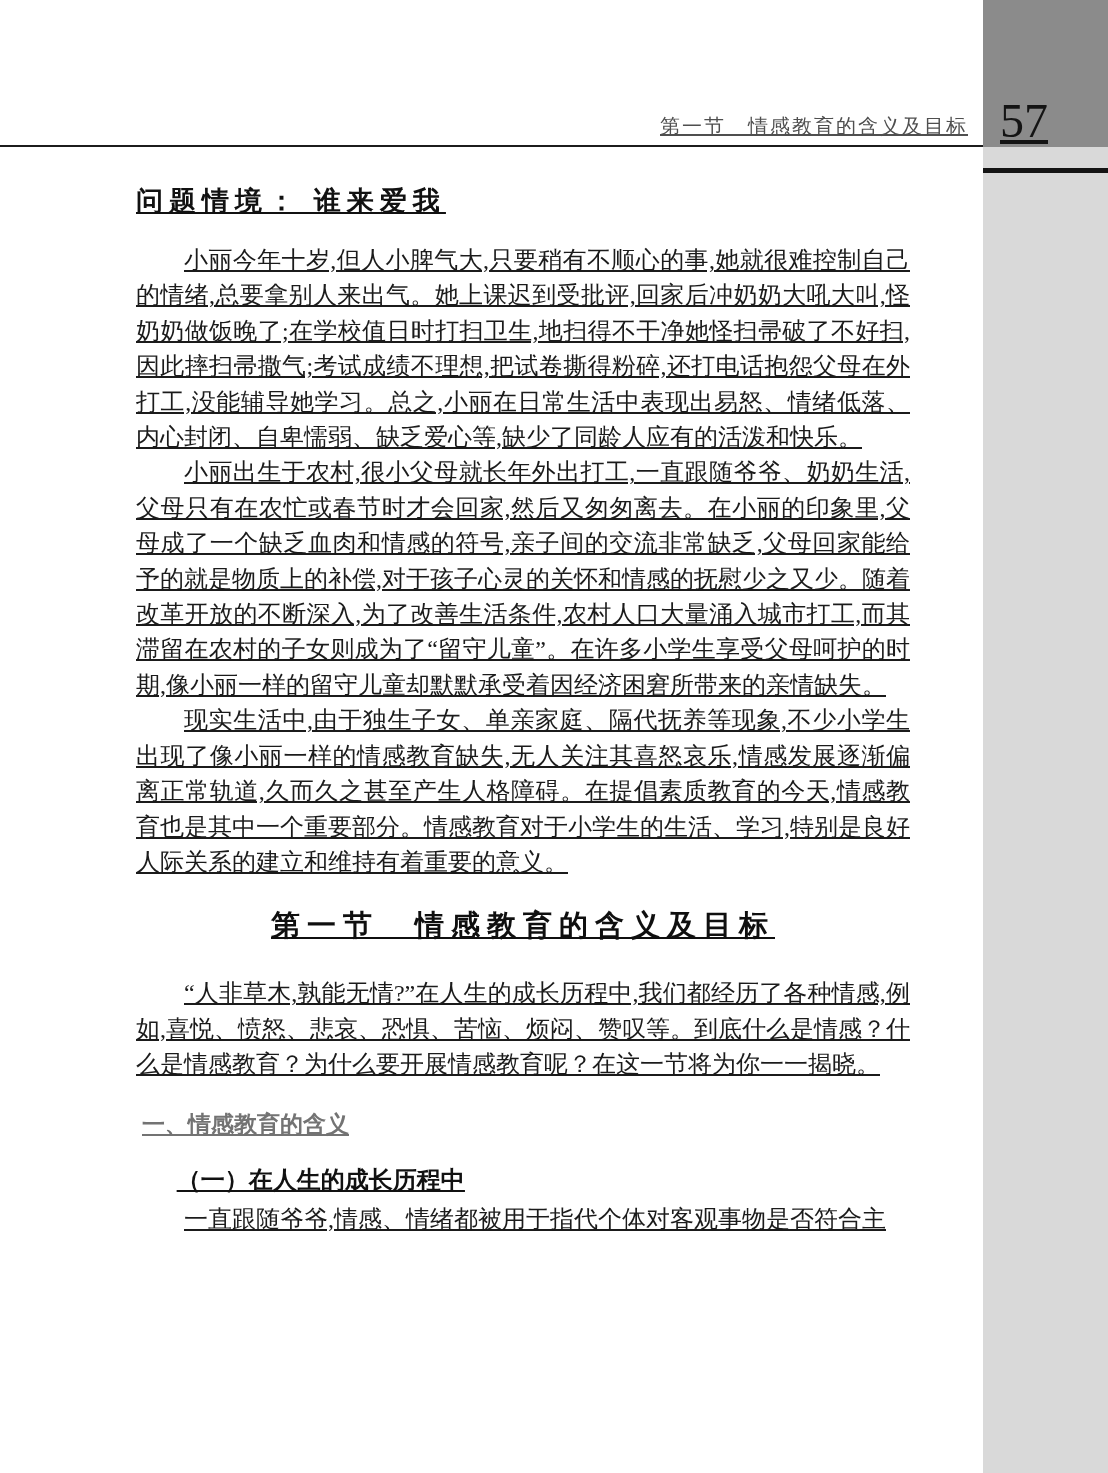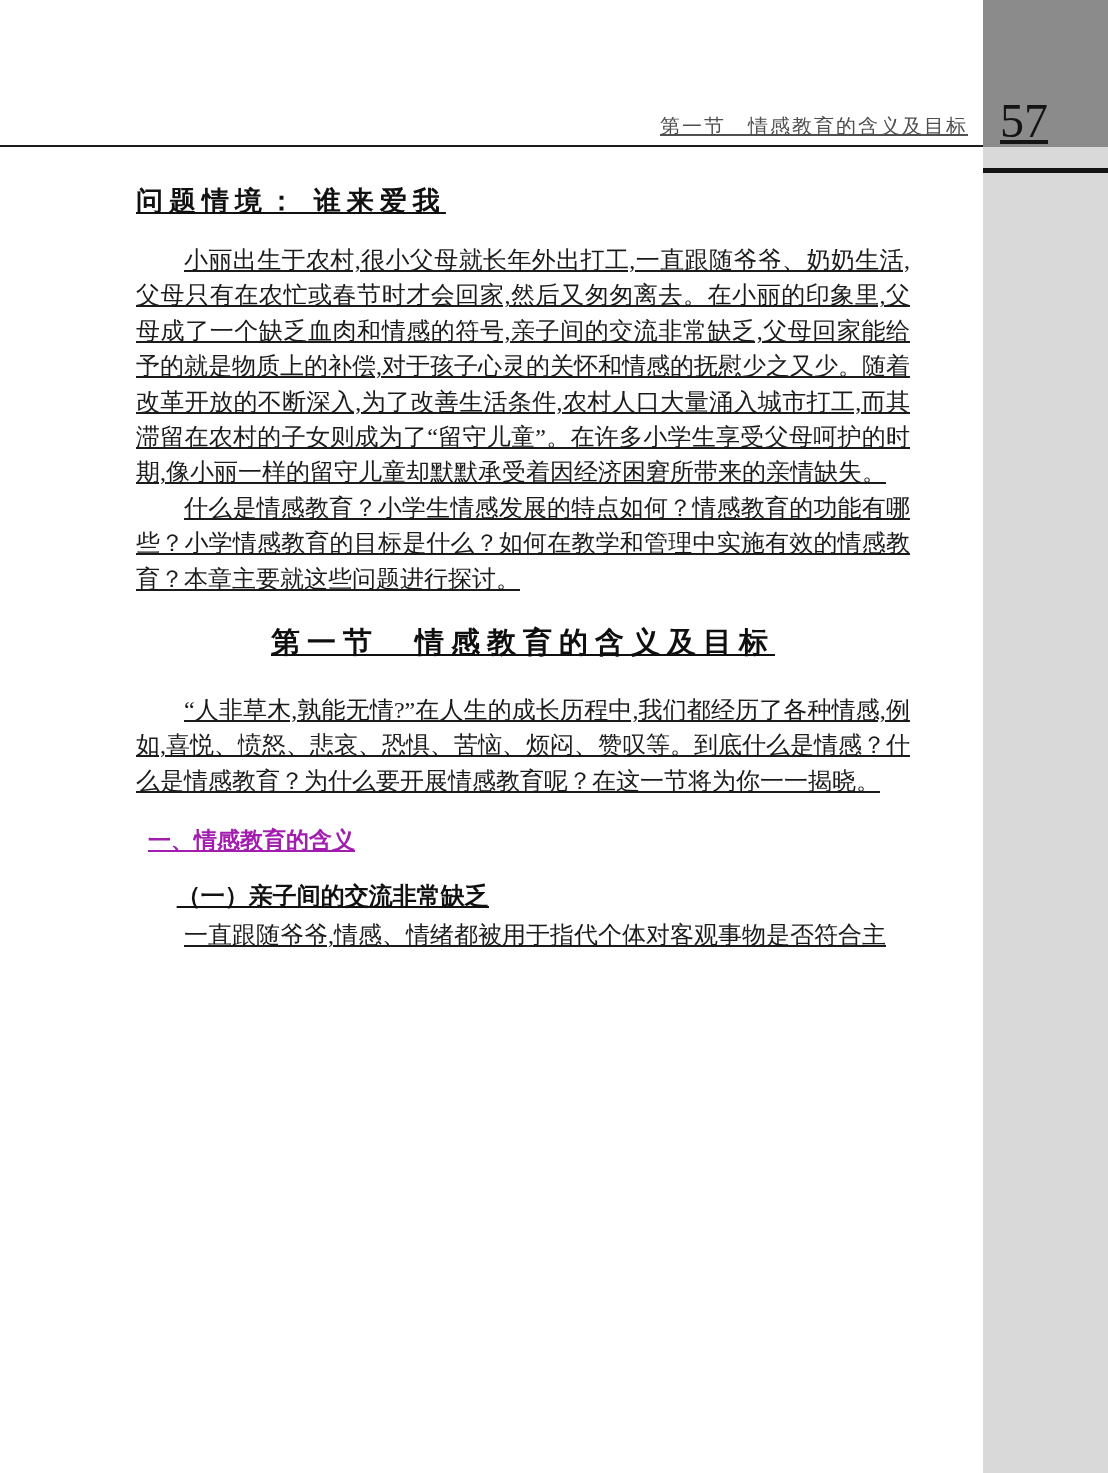--- a/index.html
+++ b/index.html
@@ -86,25 +86,25 @@
   .song { font-family: "Liberation Serif", serif; }
   .section-title {
     margin: 26px 0 30px;
     text-align: center;
     font-size: 29px;
     font-weight: bold;
     letter-spacing: 7px;
     color: #0f0f0f;
   }
   .h-level1 {
-    margin: 26px 12px 0;
+    margin: 26px 6px 0;
     font-family: "Liberation Sans", sans-serif;
     font-size: 23px;
     font-weight: bold;
-    color: #a21caf;
+    color: #737373;
   }
   .h-level2 {
     margin: 24px 0 6px;
     font-size: 24px;
     font-weight: bold;
     text-indent: 1.7em;
     color: #111111;
   }
 </style>
 </head>
@@ -119,30 +119,31 @@
     <div class="side-band-dark">
       <div class="page-number">57</div>
     </div>
     <div class="band-rule"></div>
   </div>
 
   <div class="content">
 
     <h2 class="case-title">问题情境： 谁来爱我</h2>
 
+    <p class="kai">小丽今年十岁,但人小脾气大,只要稍有不顺心的事,她就很难控制自己的情绪,总要拿别人来出气。她上课迟到受批评,回家后冲奶奶大吼大叫,怪奶奶做饭晚了;在学校值日时打扫卫生,地扫得不干净她怪扫帚破了不好扫,因此摔扫帚撒气;考试成绩不理想,把试卷撕得粉碎,还打电话抱怨父母在外打工,没能辅导她学习。总之,小丽在日常生活中表现出易怒、情绪低落、内心封闭、自卑懦弱、缺乏爱心等,缺少了同龄人应有的活泼和快乐。</p>
 
     <p class="kai">小丽出生于农村,很小父母就长年外出打工,一直跟随爷爷、奶奶生活,父母只有在农忙或春节时才会回家,然后又匆匆离去。在小丽的印象里,父母成了一个缺乏血肉和情感的符号,亲子间的交流非常缺乏,父母回家能给予的就是物质上的补偿,对于孩子心灵的关怀和情感的抚慰少之又少。随着改革开放的不断深入,为了改善生活条件,农村人口大量涌入城市打工,而其滞留在农村的子女则成为了“留守儿童”。在许多小学生享受父母呵护的时期,像小丽一样的留守儿童却默默承受着因经济困窘所带来的亲情缺失。</p>
 
+    <p class="kai">现实生活中,由于独生子女、单亲家庭、隔代抚养等现象,不少小学生出现了像小丽一样的情感教育缺失,无人关注其喜怒哀乐,情感发展逐渐偏离正常轨道,久而久之甚至产生人格障碍。在提倡素质教育的今天,情感教育也是其中一个重要部分。情感教育对于小学生的生活、学习,特别是良好人际关系的建立和维持有着重要的意义。</p>
 
-    <p class="song">什么是情感教育？小学生情感发展的特点如何？情感教育的功能有哪些？小学情感教育的目标是什么？如何在教学和管理中实施有效的情感教育？本章主要就这些问题进行探讨。</p>
 
     <h1 class="section-title">第一节　情感教育的含义及目标</h1>
 
     <p class="song">“人非草木,孰能无情?”在人生的成长历程中,我们都经历了各种情感,例如,喜悦、愤怒、悲哀、恐惧、苦恼、烦闷、赞叹等。到底什么是情感？什么是情感教育？为什么要开展情感教育呢？在这一节将为你一一揭晓。</p>
 
     <h3 class="h-level1">一、情感教育的含义</h3>
 
-    <h4 class="h-level2">（一）亲子间的交流非常缺乏</h4>
+    <h4 class="h-level2">（一）在人生的成长历程中</h4>
 
     <p class="song">一直跟随爷爷,情感、情绪都被用于指代个体对客观事物是否符合主</p>
 
   </div>
 </div>
 
 </body></html>

